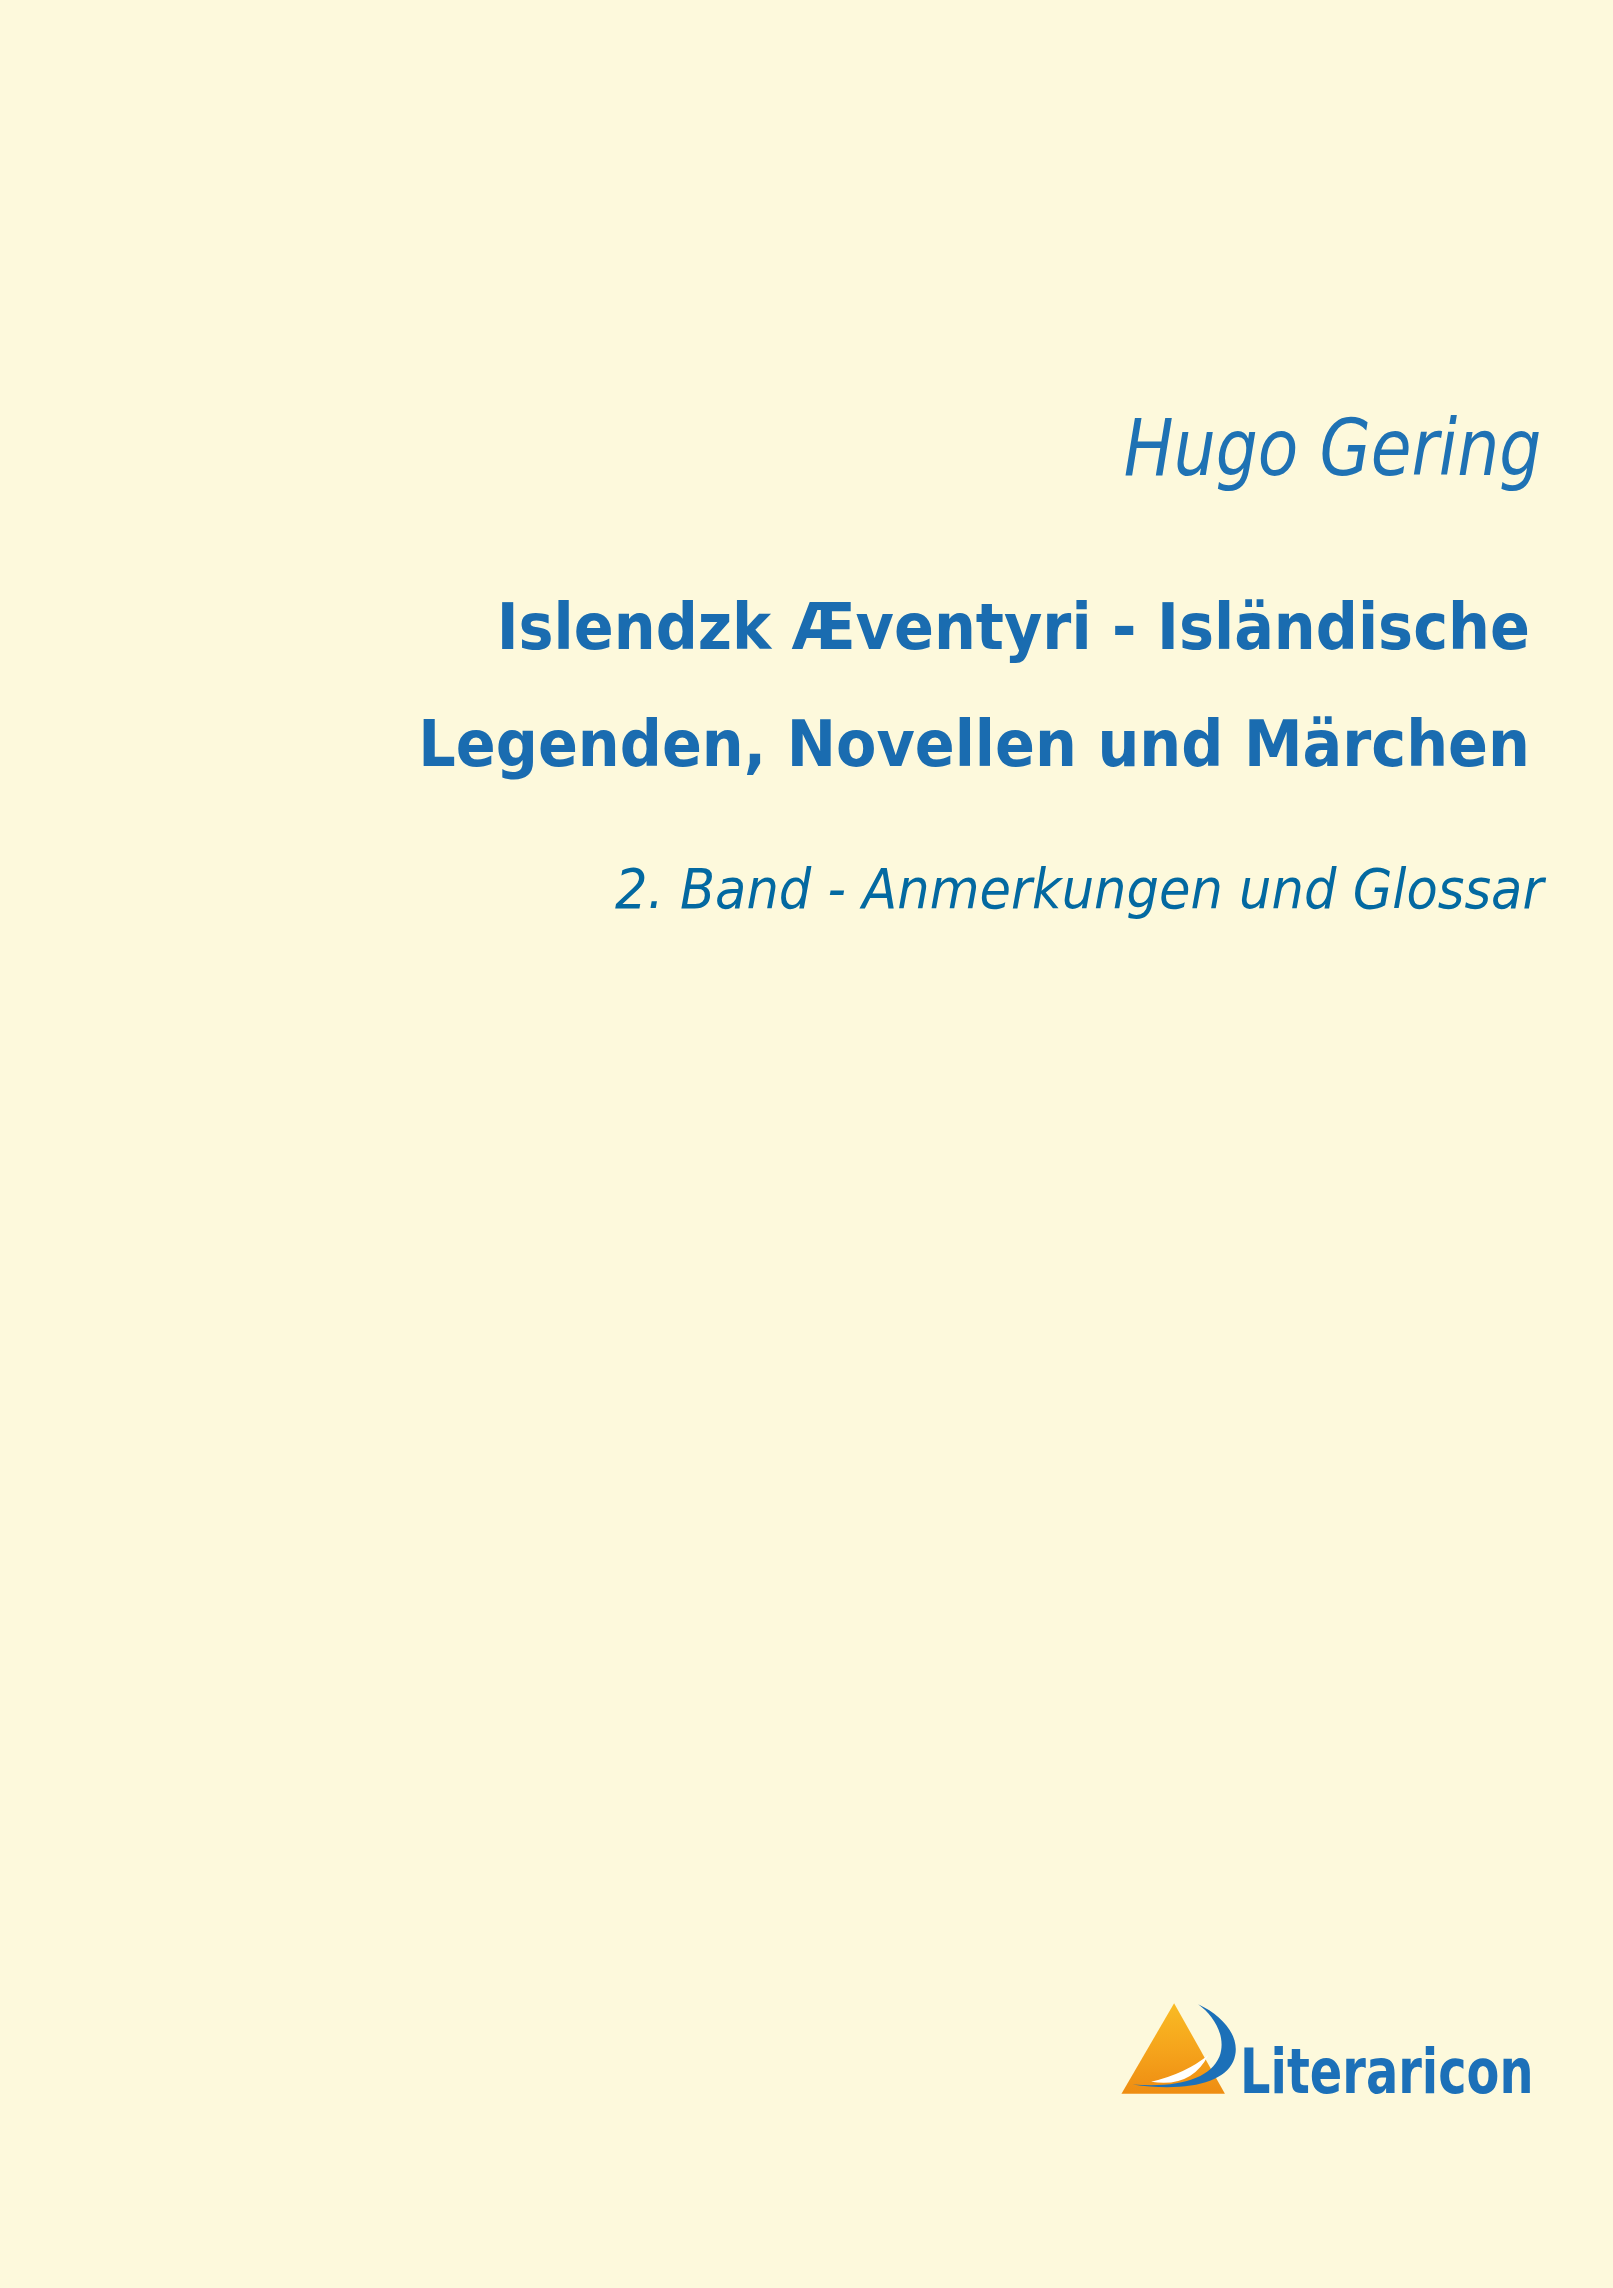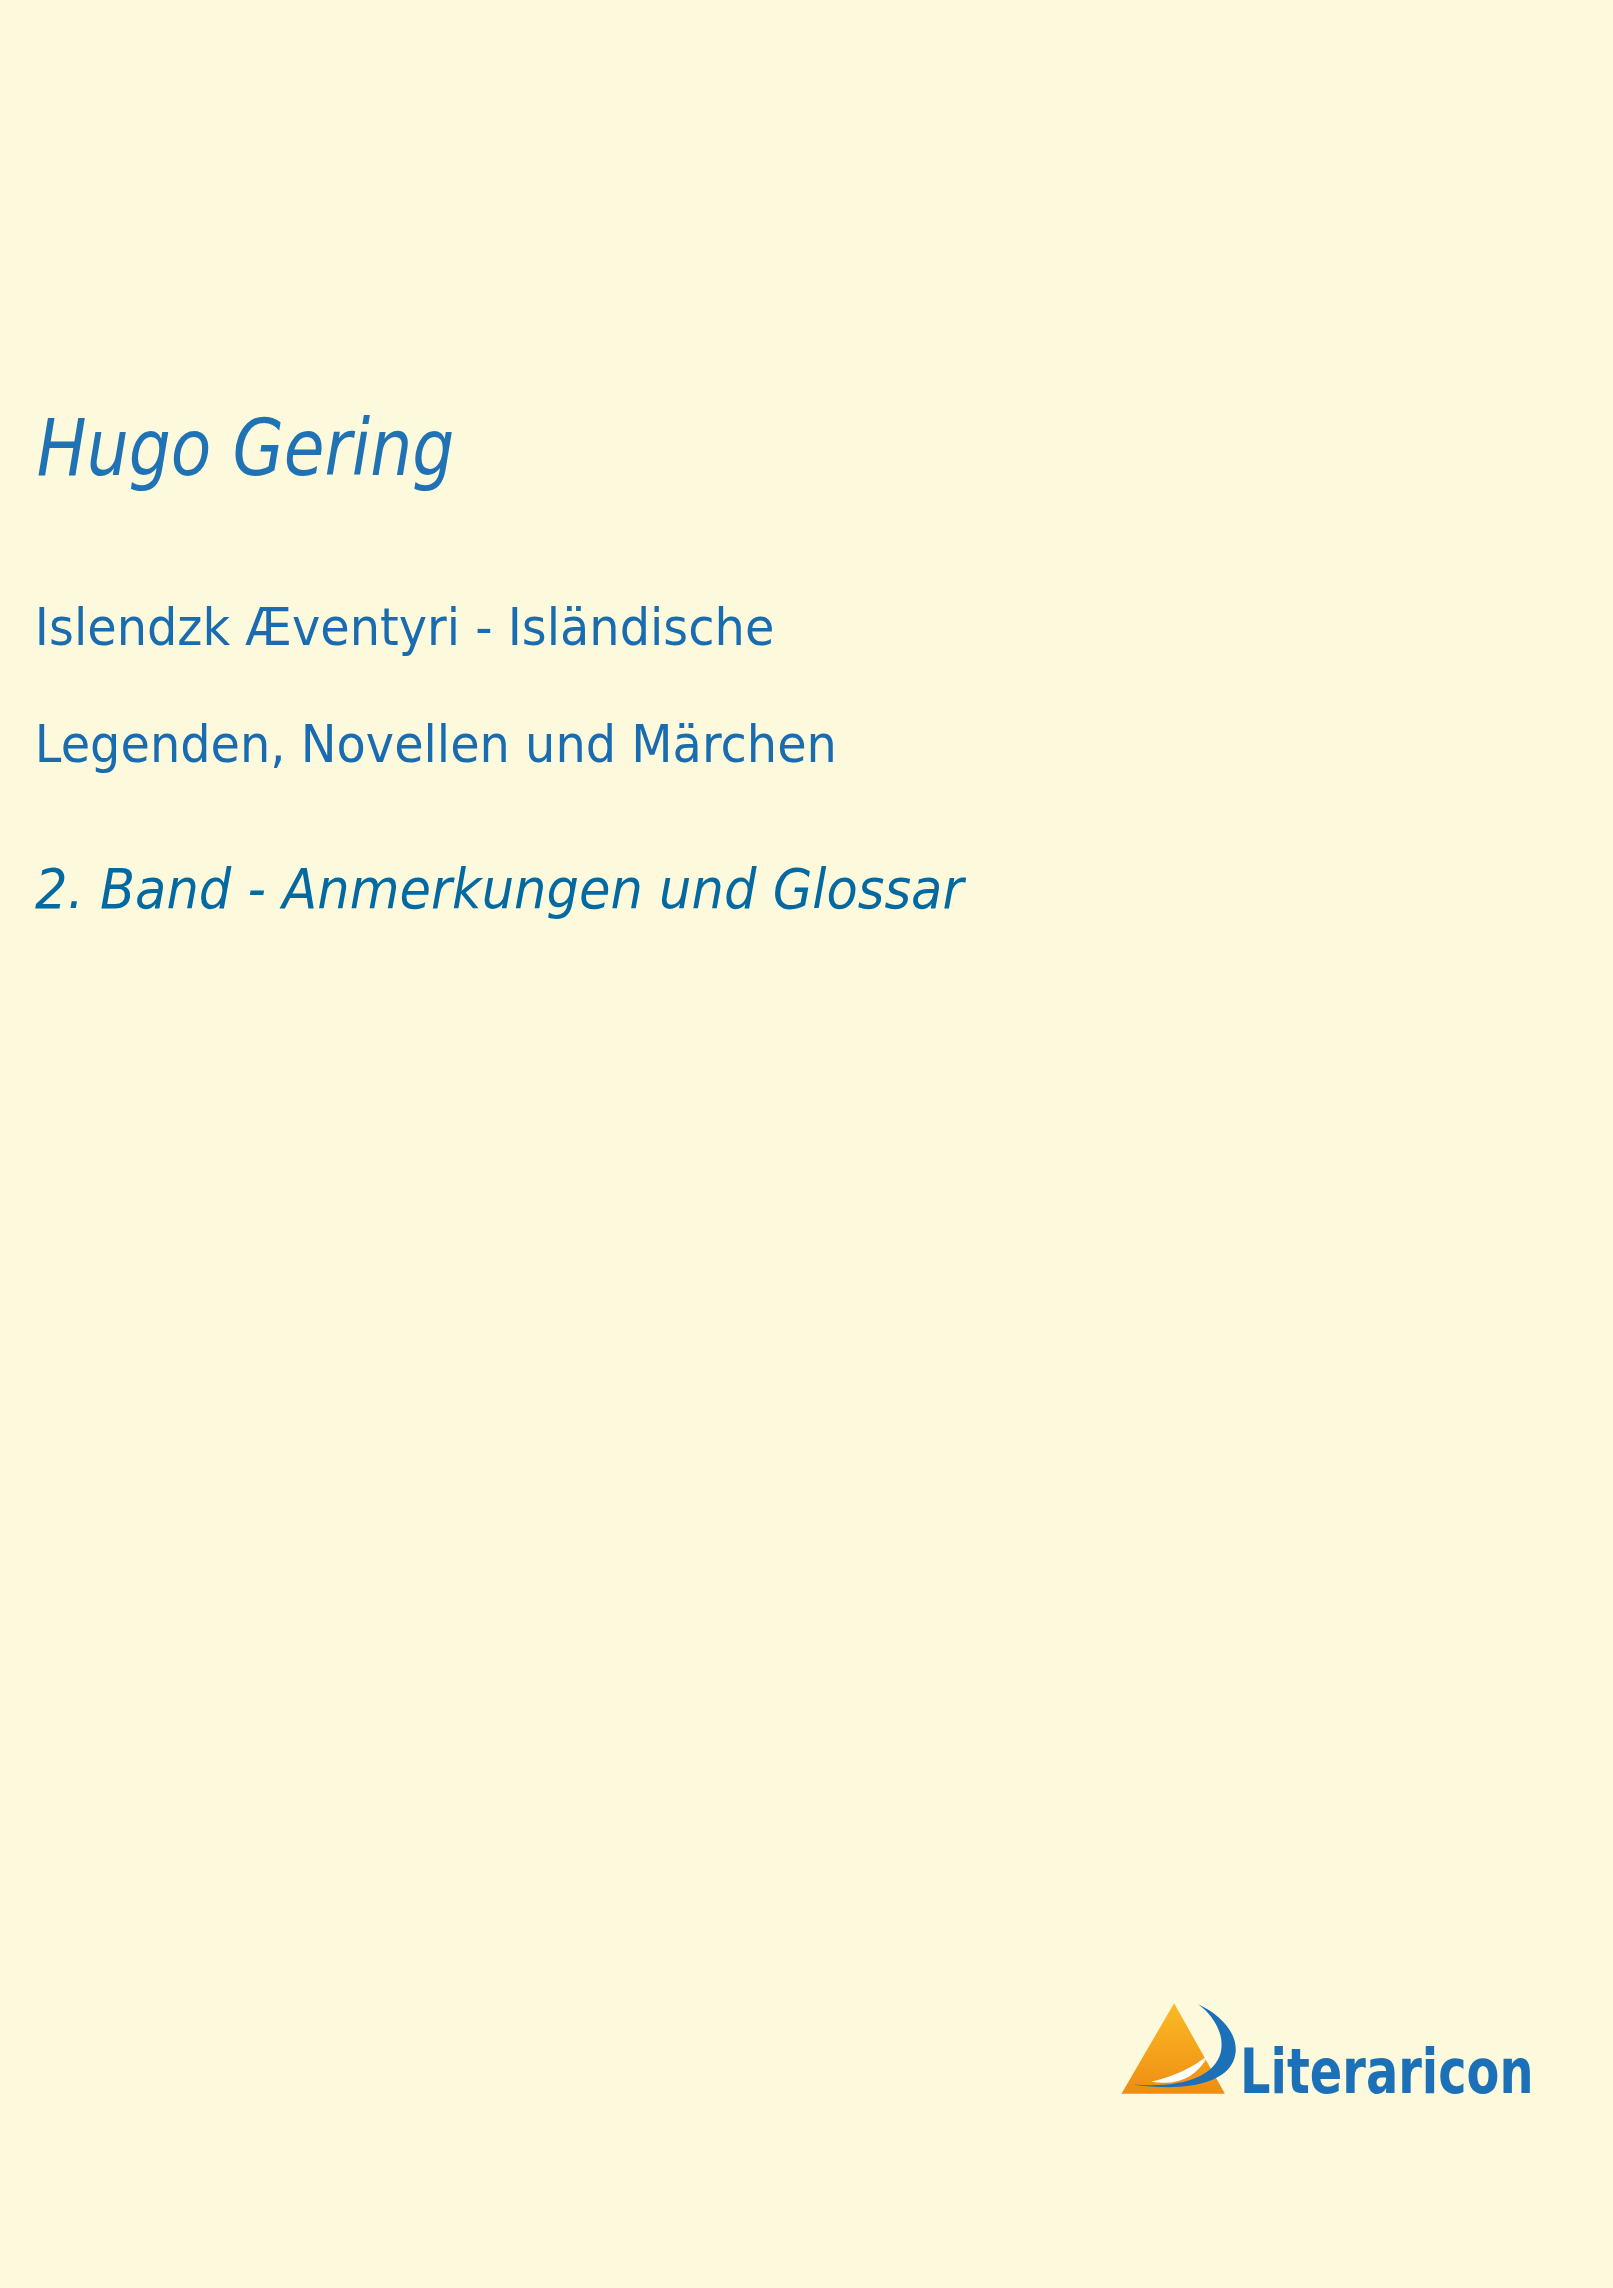--- a/index.html
+++ b/index.html
@@ -13,41 +13,41 @@
     background: #fdf9dc;
     overflow: hidden;
     font-family: "DejaVu Sans", "Liberation Sans", sans-serif;
   }
   
   .centered {
     position: absolute;
     left: 0;
     right: 35px;
     margin: 0;
-    text-align: left;
+    text-align: right;
     white-space: nowrap;
   }
   .squeeze {
     display: inline-block;
     transform-origin: 50% 50%;
   }
   .author {
     top: 401px;
     font-size: 78px;
     line-height: 94px;
     font-style: italic;
     font-weight: normal;
     color: #1f72b4;
   }
   .author .squeeze { transform: scaleX(0.85); }
   .title {
     top: 569px;
-    font-size: 52px;
+    font-size: 64px;
     line-height: 117px;
-    font-weight: normal;
+    font-weight: bold;
     color: #1a6cb0;
   }
   .title .squeeze { transform: scaleX(0.92); }
   .subtitle {
     top: 856px;
     font-size: 55px;
     line-height: 66px;
     font-style: italic;
     font-weight: normal;
     color: #0369a1;

